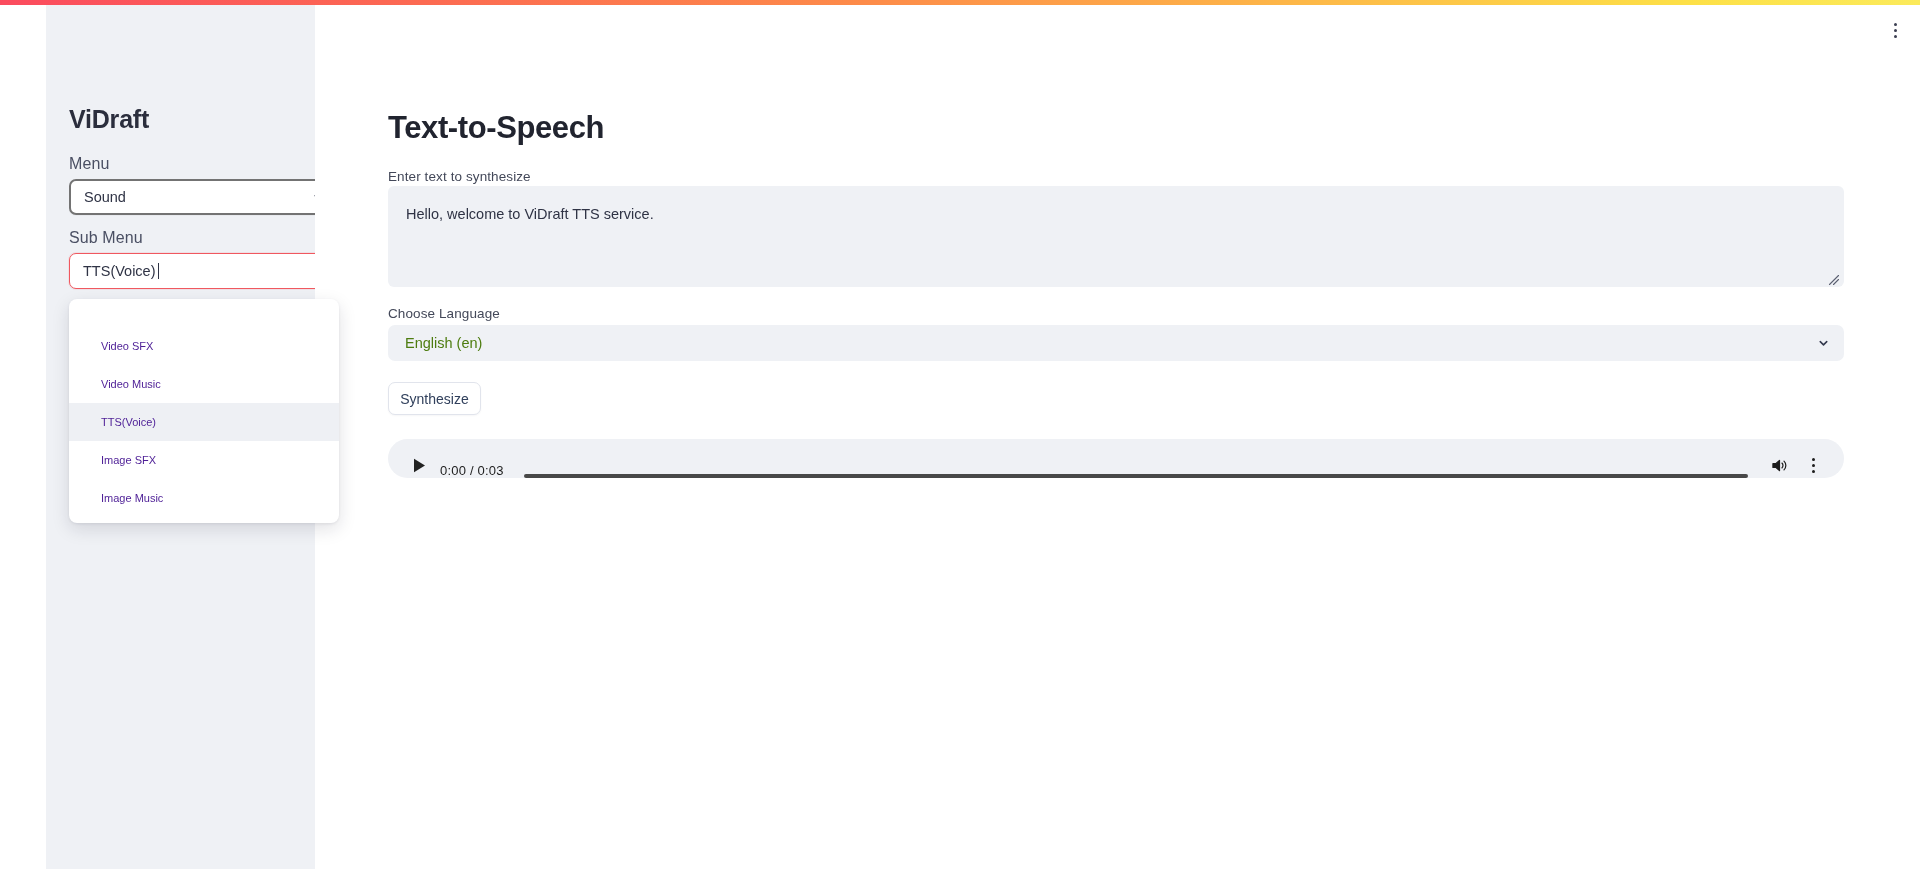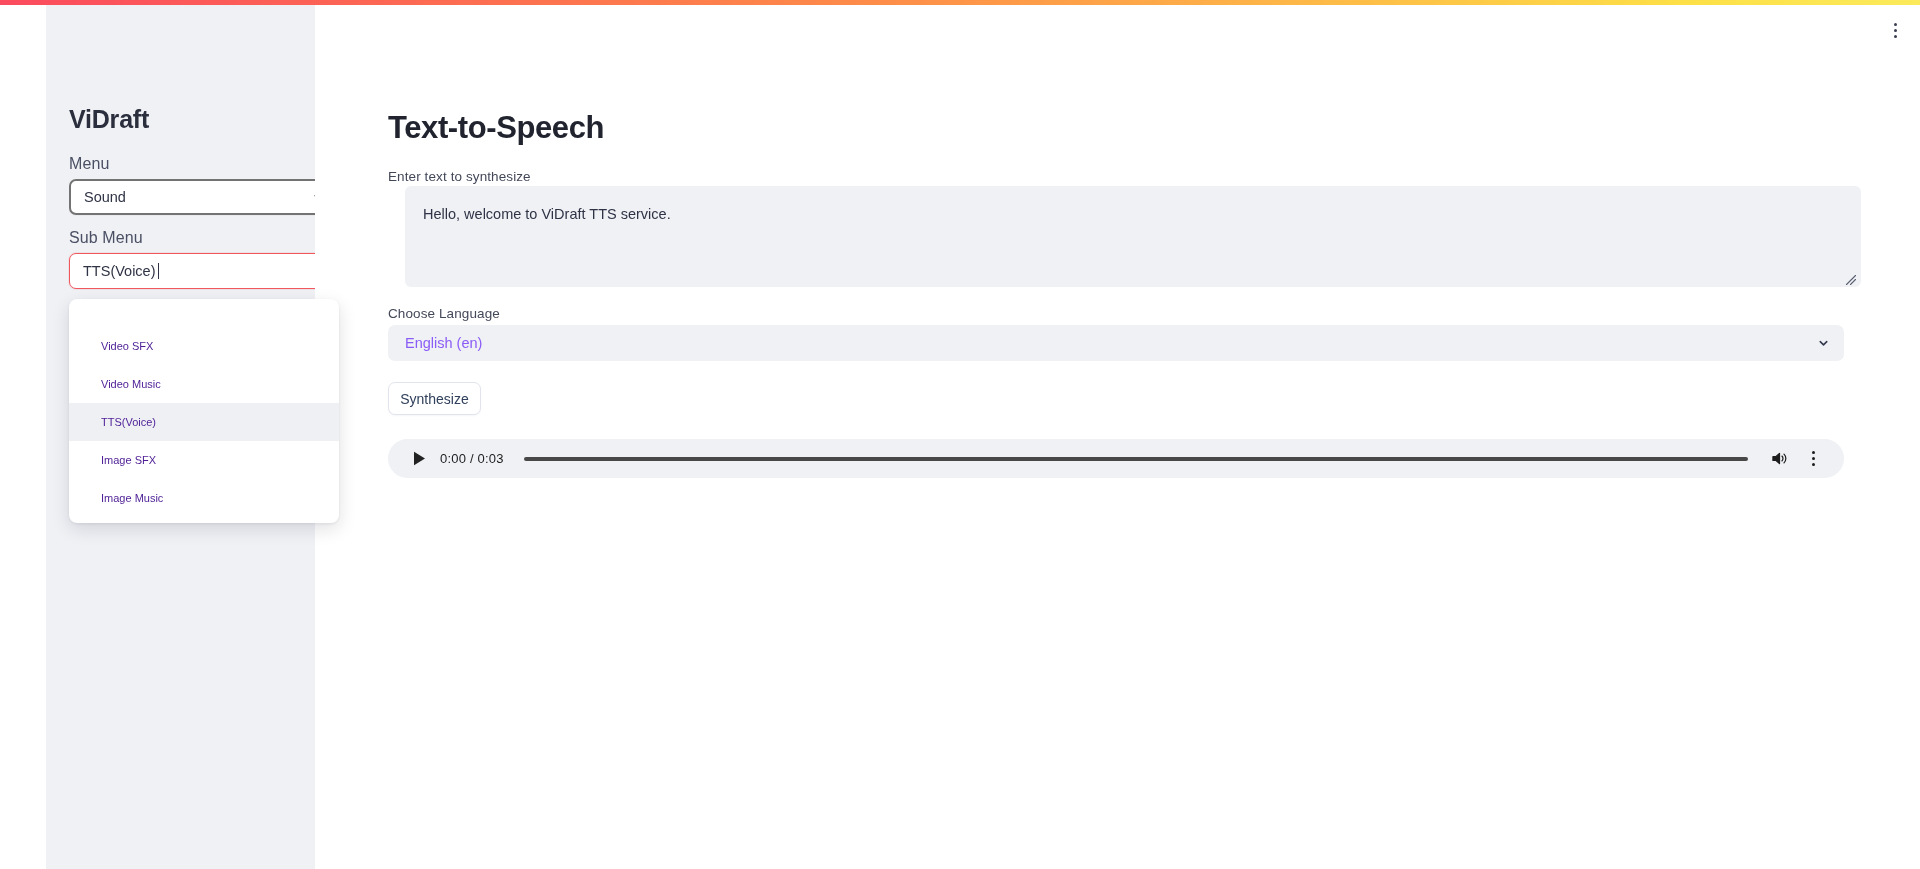--- a/index.html
+++ b/index.html
@@ -192,21 +192,21 @@
 
   .tts-label {
     position: absolute;
     top: 164px;
     left: 73px;
   }
 
   .textarea-box {
     position: absolute;
     top: 181px;
-    left: 90px;
+    left: 73px;
     width: 1456px;
     height: 101px;
     background: #eff1f5;
     border: none;
     border-radius: 6px;
     padding: 18px 18px;
     font-size: 14.5px;
     color: #2f3345;
     line-height: 1.5;
     cursor: text;
@@ -233,21 +233,21 @@
     left: 73px;
     width: 1456px;
     height: 36px;
     background: #eff1f5;
     border: none;
     border-radius: 7px;
     display: flex;
     align-items: center;
     padding: 0 34px 0 17px;
     font-size: 14.5px;
-    color: #8b5cf6;
+    color: #4d7c0f;
     cursor: pointer;
   }
   .lang-select .caret {
     position: absolute;
     right: 14px;
     top: 50%;
     transform: translateY(-50%);
     color: #343a4e;
     display: flex;
   }
@@ -275,21 +275,21 @@
   
   .audio-player {
     position: absolute;
     top: 434px;
     left: 73px;
     width: 1456px;
     height: 39px;
     background: #eff1f5;
     border-radius: 20px;
     display: flex;
-    align-items: center;
+    align-items: flex-end;
     padding: 0 14px 0 14px;
   }
   .audio-play {
     width: 26px;
     height: 26px;
     display: flex;
     align-items: center;
     justify-content: center;
     cursor: pointer;
     color: #222222;

